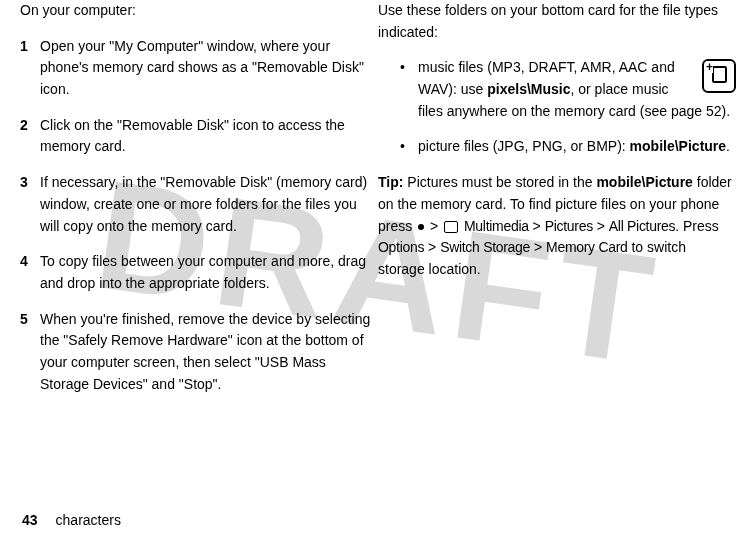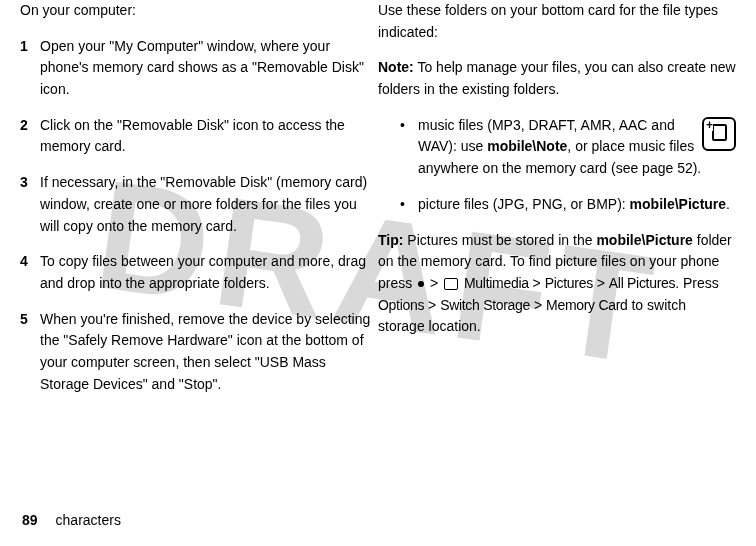--- a/index.html
+++ b/index.html
@@ -165,42 +165,39 @@
     </div>
     <div class="step">
       <div class="step-num">5</div>
       <div class="step-text">When you're finished, remove the device by selecting the "Safely Remove Hardware" icon at the bottom of your computer screen, then select "USB Mass Storage Devices" and "Stop".</div>
     </div>
   </div>
 
   <div class="col">
     <div class="para">Use these folders on your bottom card for the file types indicated:</div>
 
-    <div class="para">
-      <b>Note:</b><span> To help manage your files, you can also create new folders in the existing folders.</span>
-    </div>
 
     <div class="bullet">
       <div class="bullet-mark">•</div>
       <div class="bullet-text">
         <span class="icon-box"></span>
-        <span>music files (MP3, DRAFT, AMR, AAC and WAV): use </span><b>mobile\Note</b><span>, or place music files anywhere on the memory card (see page 52).</span>
+        <span>music files (MP3, DRAFT, AMR, AAC and WAV): use </span><b>pixels\Music</b><span>, or place music files anywhere on the memory card (see page 52).</span>
       </div>
     </div>
 
     <div class="bullet">
       <div class="bullet-mark">•</div>
       <div class="bullet-text">
         <span>picture files (JPG, PNG, or BMP): </span><b>mobile\Picture</b><span>.</span>
       </div>
     </div>
 
     <div class="para">
       <b>Tip:</b><span> Pictures must be stored in the </span><b>mobile\Picture</b><span> folder on the memory card. To find picture files on your phone press </span><span class="small-icon-dot"></span><span> &gt; </span><span class="small-icon-mm"></span> <span class="condensed">Multimedia</span><span> &gt; </span><span class="condensed">Pictures</span><span> &gt; </span><span class="condensed">All Pictures</span><span>. Press </span><span class="condensed">Options</span><span> &gt; </span><span class="condensed">Switch Storage</span><span> &gt; </span><span class="condensed">Memory Card</span><span> to switch storage location.</span>
     </div>
 
   </div>
 
 </div>
 
 <div class="footer">
-  <span class="page-num">89</span><span>characters</span>
+  <span class="page-num">43</span><span>characters</span>
 </div>
 
 </body></html>

